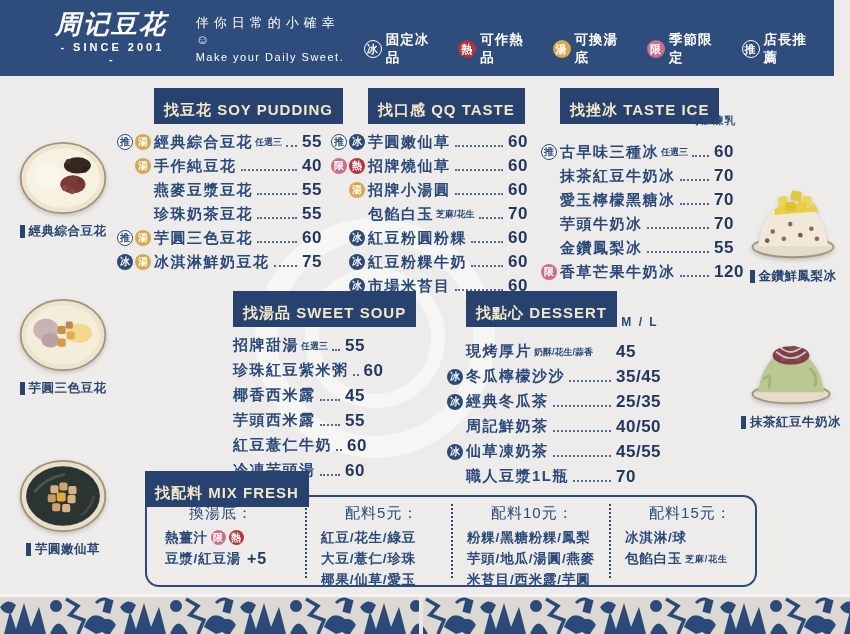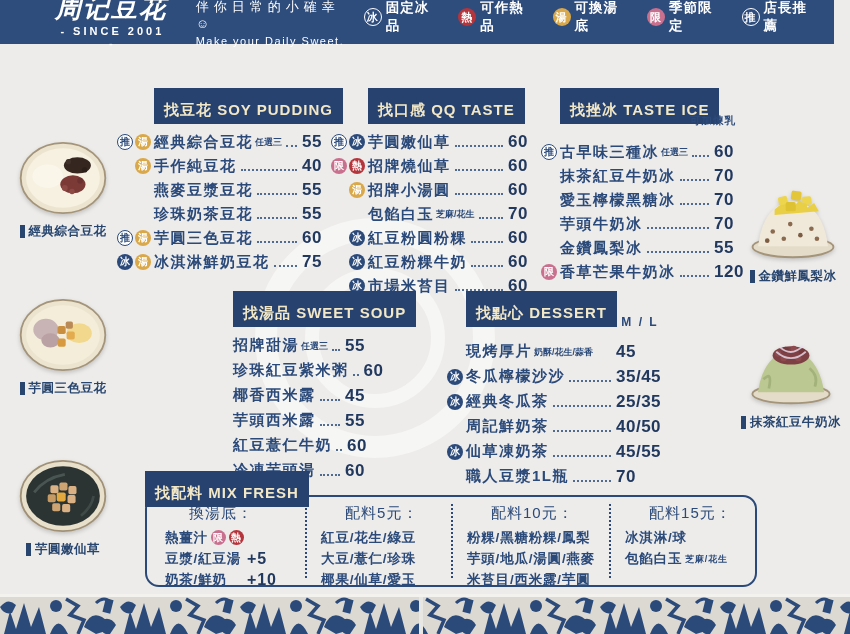--- a/index.html
+++ b/index.html
@@ -3,21 +3,21 @@
 <meta charset="utf-8">
 <style>
   html,body{margin:0;padding:0;background:#c9c7c3;}
   .screen{
     position:relative;width:850px;height:634px;overflow:hidden;
     background:#edecea;
     font-family:"Liberation Sans","DejaVu Sans",sans-serif;
     --navy:#2b4a7a; --navy-dark:#22395f; --cream:#f2e7c6;
   }
   
-  .topbar{position:absolute;top:0;left:0;right:16px;height:44px;background:#2e4d7d;
+  .topbar{position:absolute;top:0;left:0;right:16px;height:76px;background:#2e4d7d;
     display:flex;align-items:center;padding:0 14px 0 55px;box-sizing:border-box;color:#fff;z-index:3;}
   .logo-title{font-size:26px;font-weight:bold;font-style:italic;letter-spacing:2px;line-height:1;}
   .logo-since{font-size:11px;font-weight:bold;letter-spacing:3px;margin-top:4px;text-align:center;}
   .tagline{margin-left:26px;}
   .tagline-cn{font-size:13px;letter-spacing:5px;}
   .tagline-en{font-size:11px;letter-spacing:1.5px;margin-top:4px;}
   .legend{margin-left:auto;display:flex;gap:16px;align-items:center;align-self:flex-end;margin-bottom:9px;}
   .lg-item{display:flex;align-items:center;gap:4px;font-size:13.5px;font-weight:bold;letter-spacing:1px;}
   
   .badge{display:inline-flex;align-items:center;justify-content:center;
@@ -372,24 +372,20 @@
         <div class="mix-title">換湯底：</div>
         <div class="mix-row">
           <span class="mix-name">熱薑汁</span>
           <span class="badge b-xian">限</span>
           <span class="badge b-re">熱</span>
         </div>
         <div class="mix-row">
           <span class="mix-name">豆漿/紅豆湯</span>
           <span class="mix-value">+5</span>
         </div>
-        <div class="mix-row">
-          <span class="mix-name">奶茶/鮮奶</span>
-          <span class="mix-value">+10</span>
-        </div>
       </div>
       <div class="mix-col mc-b">
         <div class="mix-title">配料5元：</div>
         <div class="mix-row">
           <span class="mix-name">紅豆/花生/綠豆</span>
         </div>
         <div class="mix-row">
           <span class="mix-name">大豆/薏仁/珍珠</span>
         </div>
         <div class="mix-row">

